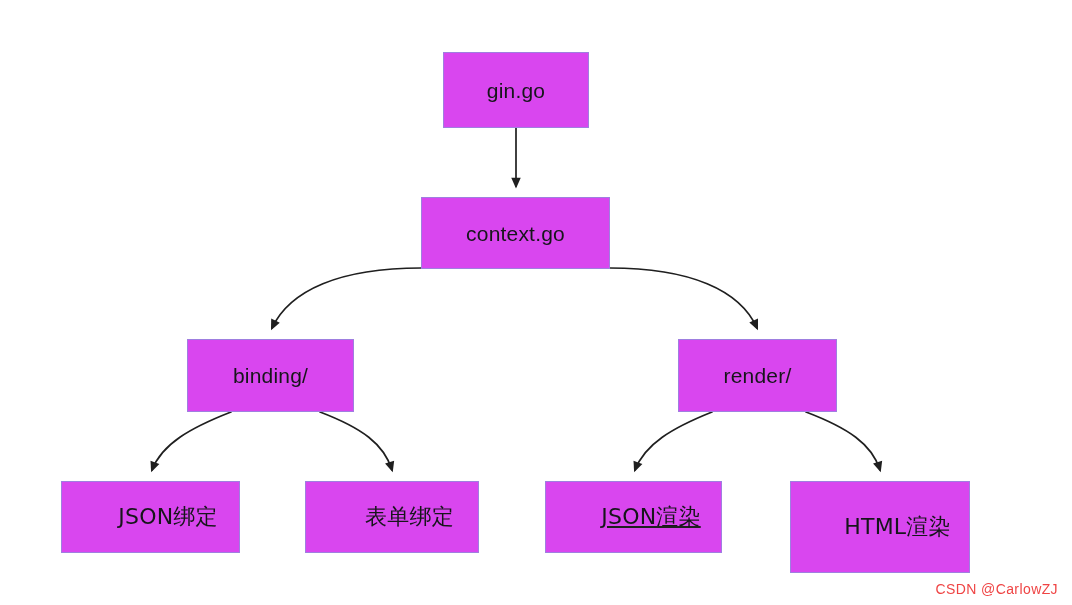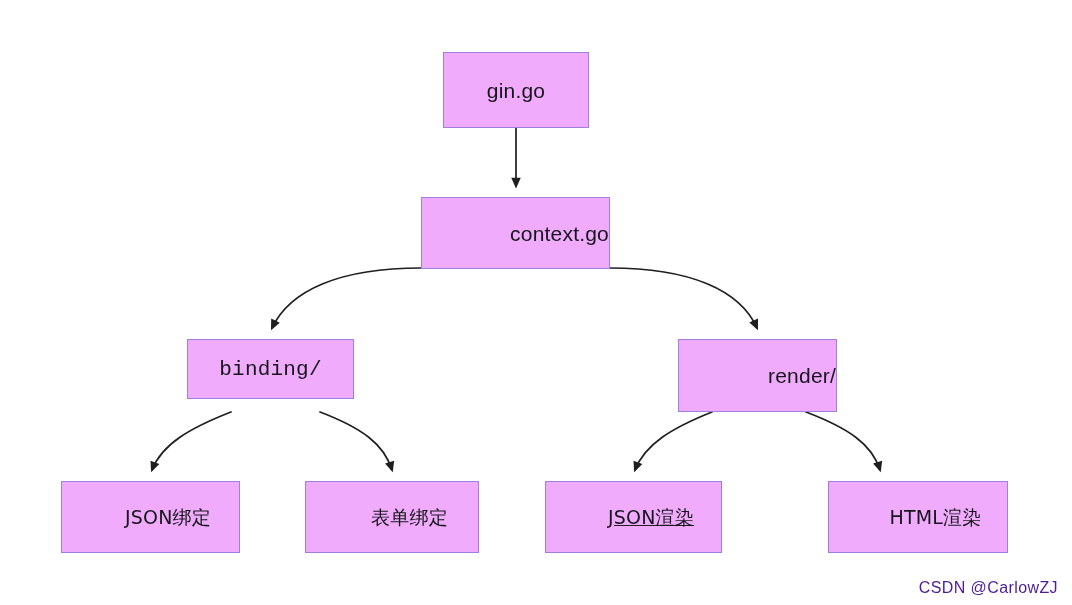--- a/index.html
+++ b/index.html
@@ -24,53 +24,53 @@
     position: absolute;
     left: 0;
     top: 0;
     width: 1072px;
     height: 605px;
     pointer-events: none;
   }
   .node {
     position: absolute;
     box-sizing: border-box;
-    background: #f0abfc;
+    background: #d946ef;
     border: 1.6px solid #9f7fe0;
     display: flex;
     align-items: center;
     justify-content: center;
     color: #1f1f1f;
   }
   .node-label {
     font-size: 21px;
     line-height: 1;
     letter-spacing: 0.2px;
     white-space: nowrap;
     color: #16161a;
   }
   .node-cjk .node-label {
-    font-size: 19px;
+    font-size: 22px;
     font-family: "DejaVu Sans", "Liberation Sans", sans-serif;
     margin-left: 35px;
   }
   #node-gin        { left: 443px; top: 52px;  width: 146px; height: 76px; }
-  #node-context    { left: 421px; top: 197px; width: 189px; height: 72px; justify-content: flex-end; }
-  #node-binding    { left: 187px; top: 339px; width: 167px; height: 60px; font-family: Liberation Mono, monospace; }
-  #node-render     { left: 678px; top: 339px; width: 159px; height: 73px; justify-content: flex-end; }
+  #node-context    { left: 421px; top: 197px; width: 189px; height: 72px; }
+  #node-binding    { left: 187px; top: 339px; width: 167px; height: 73px; }
+  #node-render     { left: 678px; top: 339px; width: 159px; height: 73px; }
   #node-json-bind  { left: 61px;  top: 481px; width: 179px; height: 72px; }
   #node-form-bind  { left: 305px; top: 481px; width: 174px; height: 72px; text-align: center; }
   #node-json-render{ left: 545px; top: 481px; width: 177px; height: 72px; text-decoration: underline; }
-  #node-html-render{ left: 828px; top: 481px; width: 180px; height: 72px; align-items: center; }
+  #node-html-render{ left: 790px; top: 481px; width: 180px; height: 92px; align-items: center; }
   #watermark {
     position: absolute;
     right: 14px;
     bottom: 8px;
-    font-size: 16px;
-    color: #4c1d95;
+    font-size: 14px;
+    color: #ef4444;
     letter-spacing: 0.4px;
     white-space: nowrap;
   }
 </style>
 </head>
 <body>
 
 <div id="diagram-canvas">
 
   <svg class="edge-layer" viewBox="0 0 1072 605" width="1072" height="605" xmlns="http://www.w3.org/2000/svg">

